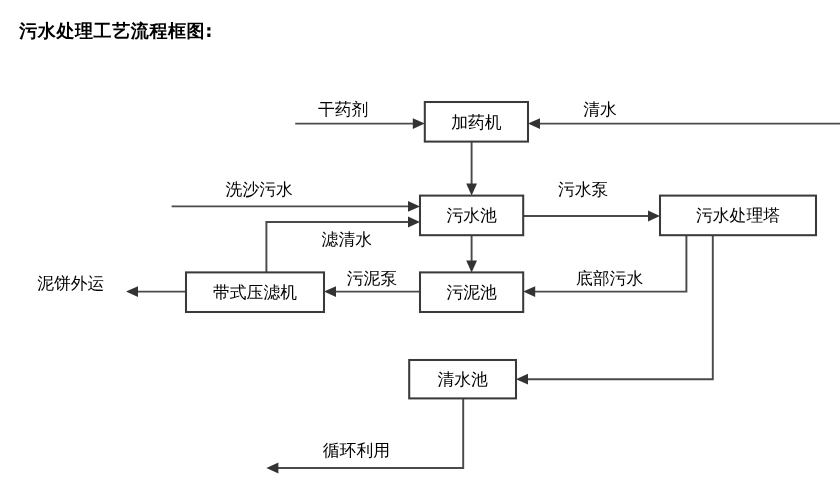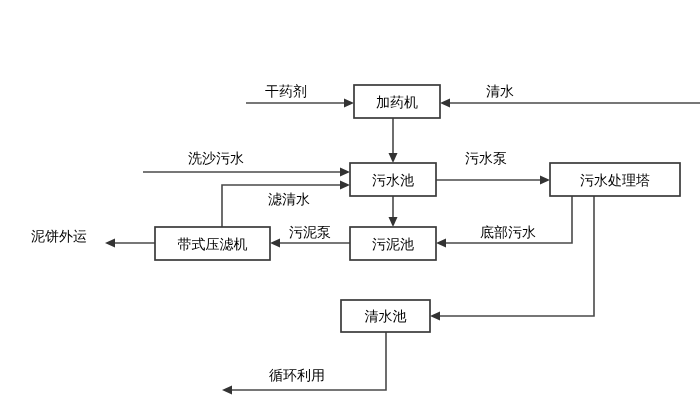--- a/index.html
+++ b/index.html
@@ -59,20 +59,21 @@
     fill: #000000;
     text-anchor: middle;
     dominant-baseline: middle;
   }
 </style>
 </head>
 <body>
 
 <div id="page">
 
+  <div id="title">污水处理工艺流程框图:</div>
 
   <svg id="diagram" viewBox="0 0 700 420">
 
     <g>
       <line class="flow-line" x1="246" y1="103" x2="347" y2="103"></line>
       <polygon class="arrow-head" points="354,103 344,98.5 344,107.5"></polygon>
     </g>
 
     <g>
       <line class="flow-line" x1="700" y1="103" x2="447" y2="103"></line>

